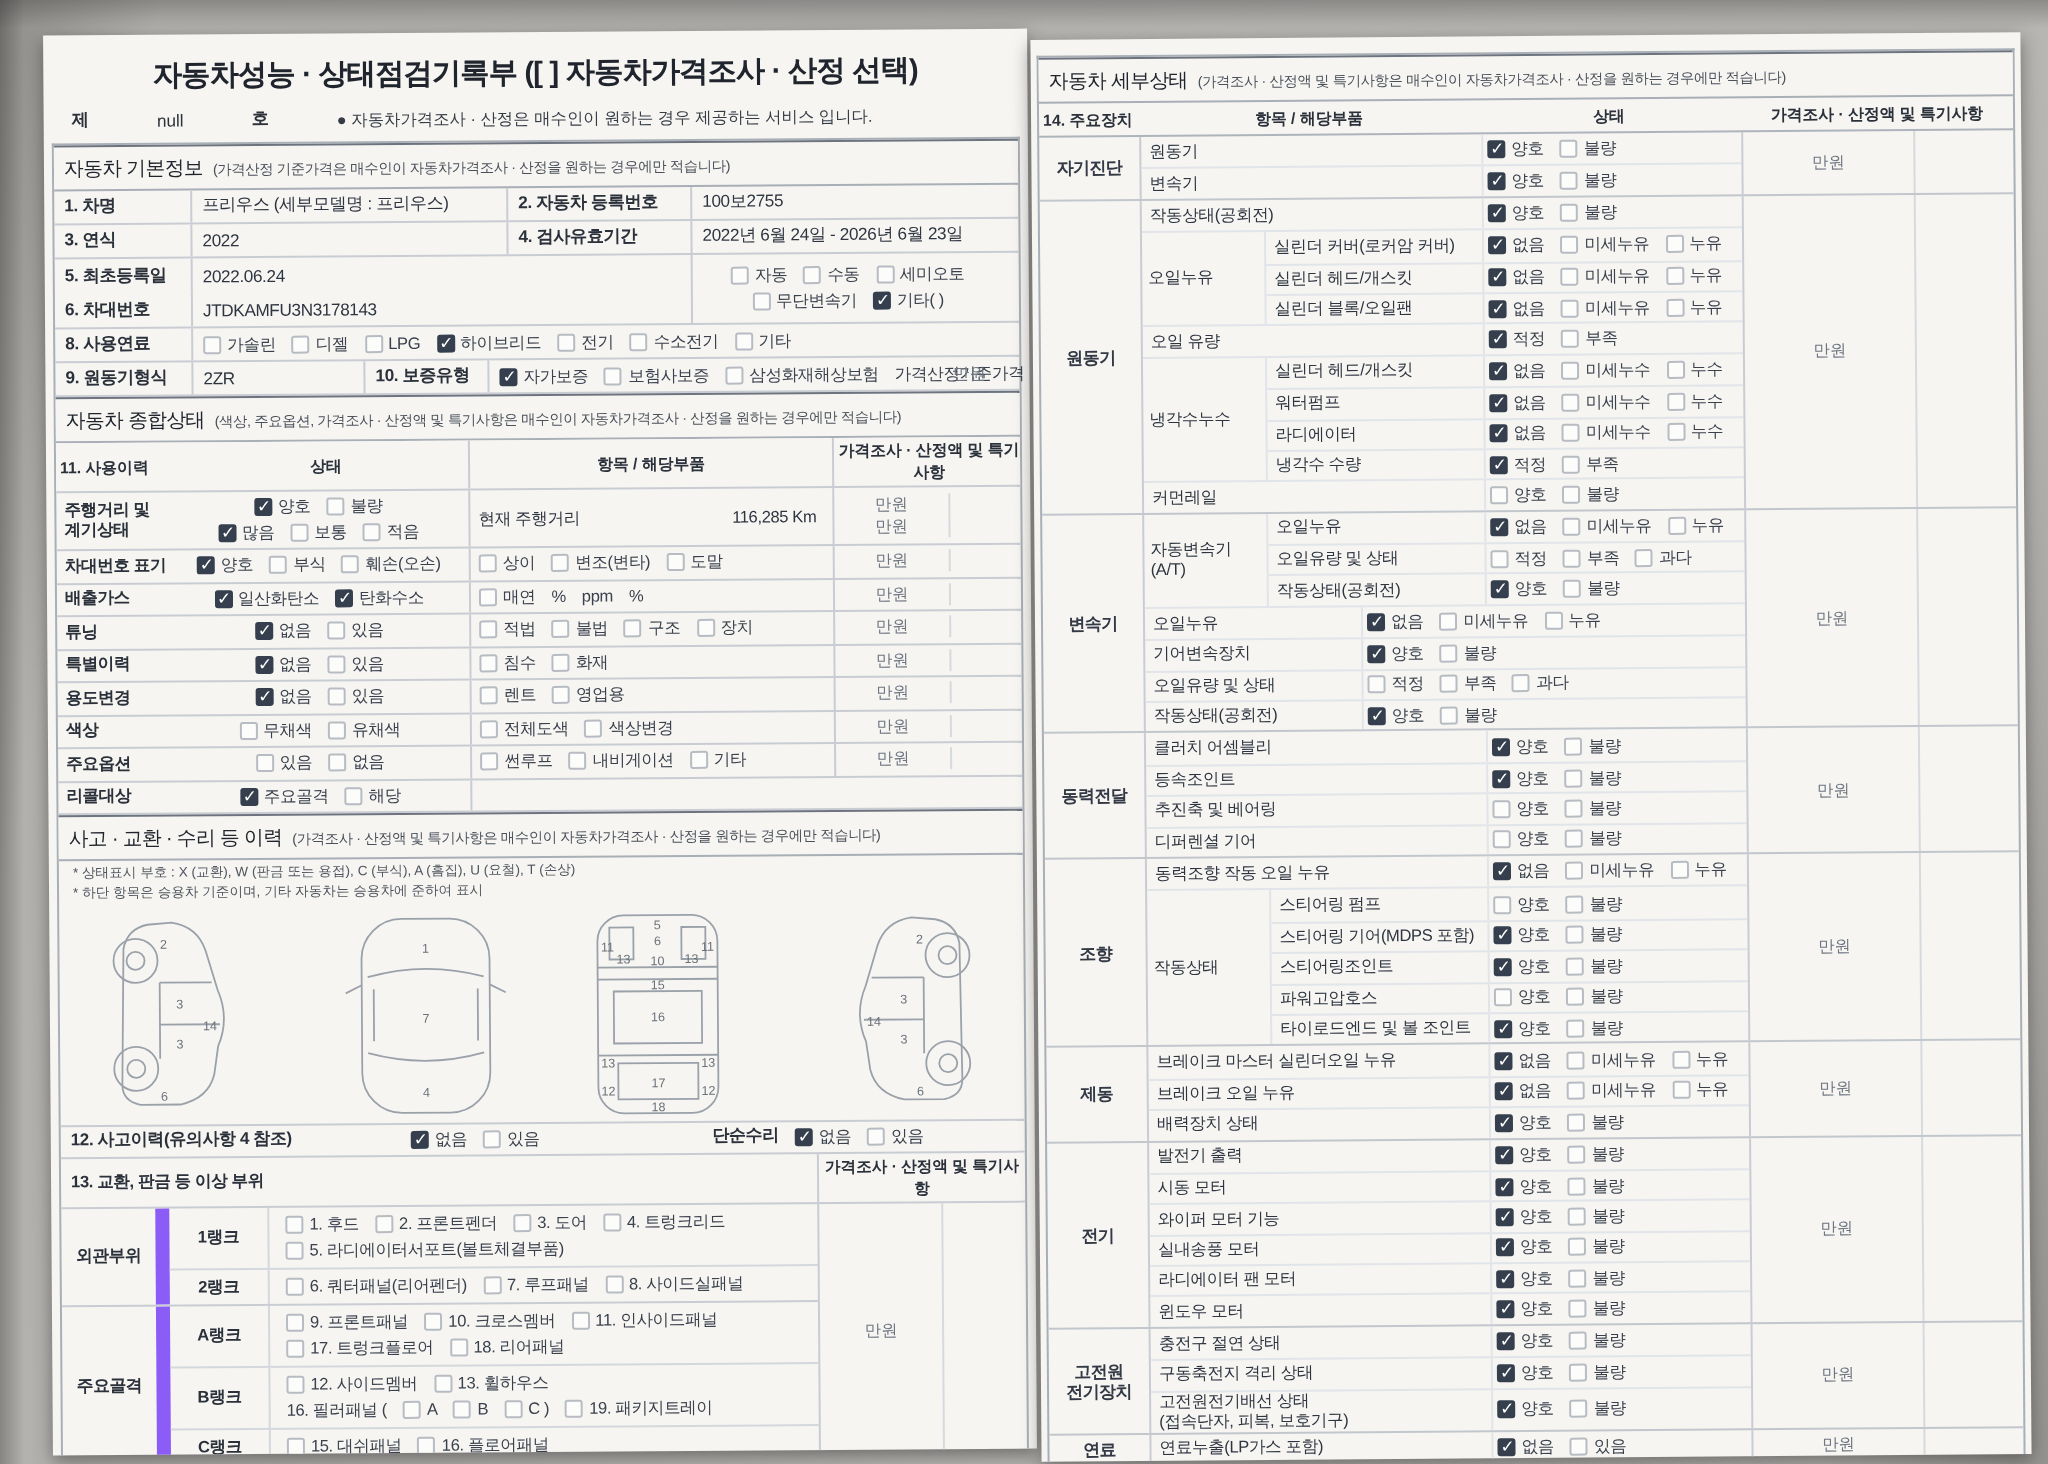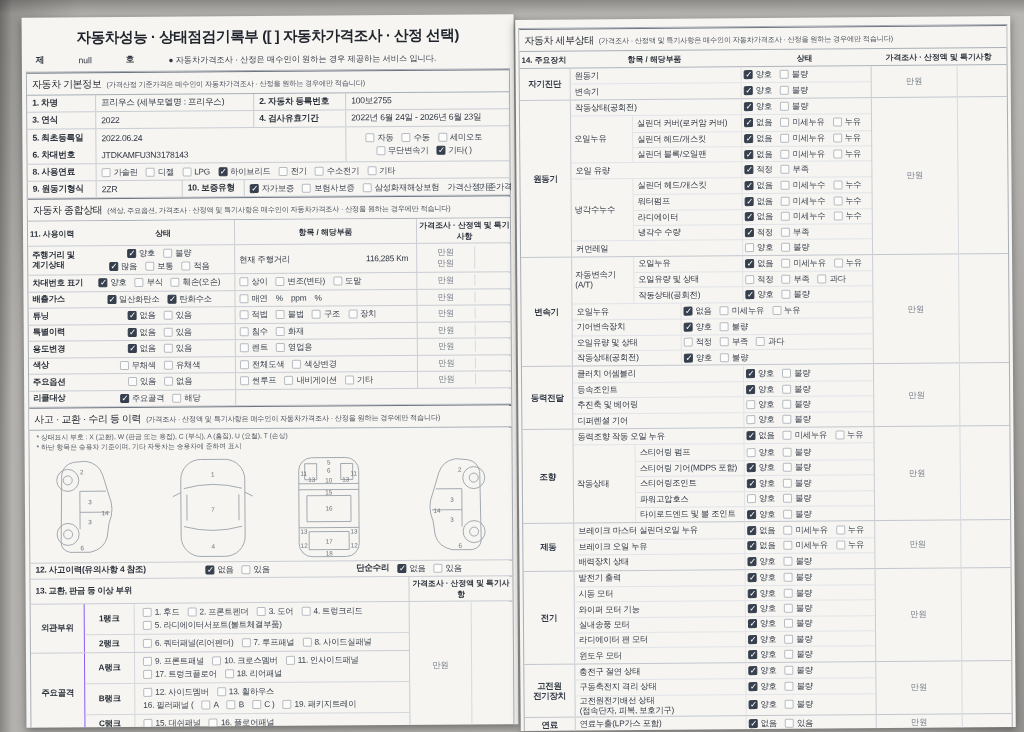--- a/index.html
+++ b/index.html
@@ -61,21 +61,21 @@
 .diagrams text{stroke:none;fill:#6b717a;font-size:6.3px;text-anchor:middle;font-family:"Liberation Sans",sans-serif}
 .r12{display:flex;align-items:center;font-size:8.5px;border-top:1px solid #c9cdd3;border-bottom:1px solid #c9cdd3;min-height:17px;padding:0 5px}
 .rc{display:flex;align-items:center}
 .w170{flex:0 0 170px}.w120{flex:0 0 120px}.w110{flex:0 0 110px}
 .t13head{display:flex;align-items:stretch;border-bottom:1px solid #c9cdd3;min-height:15px;font-size:8.3px}
 .t13head .hl{flex:1 1 auto;display:flex;align-items:center;padding:1px 5px}
 .t13head .hr{flex:0 0 104px;font-size:7.8px;color:#2b313b;font-weight:bold;padding:1px 2px}
 .t13body{display:flex;align-items:stretch;border-bottom:1px solid #c9cdd3}
 .t13grp{display:flex;align-items:stretch}
 .t13grp + .t13grp{border-top:1px solid #c9cdd3}
-.gcell{flex:0 0 54px;font-size:8.4px;border-right:1px solid #8b5cf6}
+.gcell{flex:0 0 54px;font-size:8.4px;border-right:7px solid #8b5cf6}
 .t13rank{display:flex;align-items:stretch}
 .t13rank + .t13rank{border-top:1px solid #d4d8dc}
 .rkl{flex:0 0 50px;font-size:8.3px;border-right:1px solid #d4d8dc}
 .rklines{flex:1 1 auto;display:flex;flex-direction:column;justify-content:center;padding:2px 0 2px 8px}
 .t13price{flex:0 0 104px;display:flex;align-items:stretch}
 .t13price .pv{flex:0 0 62px;border-right:1px solid #d6dade}
 
 .dcolhead{display:flex;align-items:center;border-bottom:1px solid #aeb4bb;min-height:17px;font-size:7.9px;font-weight:bold;color:#2b313b}
 .dcolhead>div{display:flex;align-items:center;justify-content:center;text-align:center;padding:1px 2px}
 .dh1{flex:0 0 50px;justify-content:flex-start !important}

